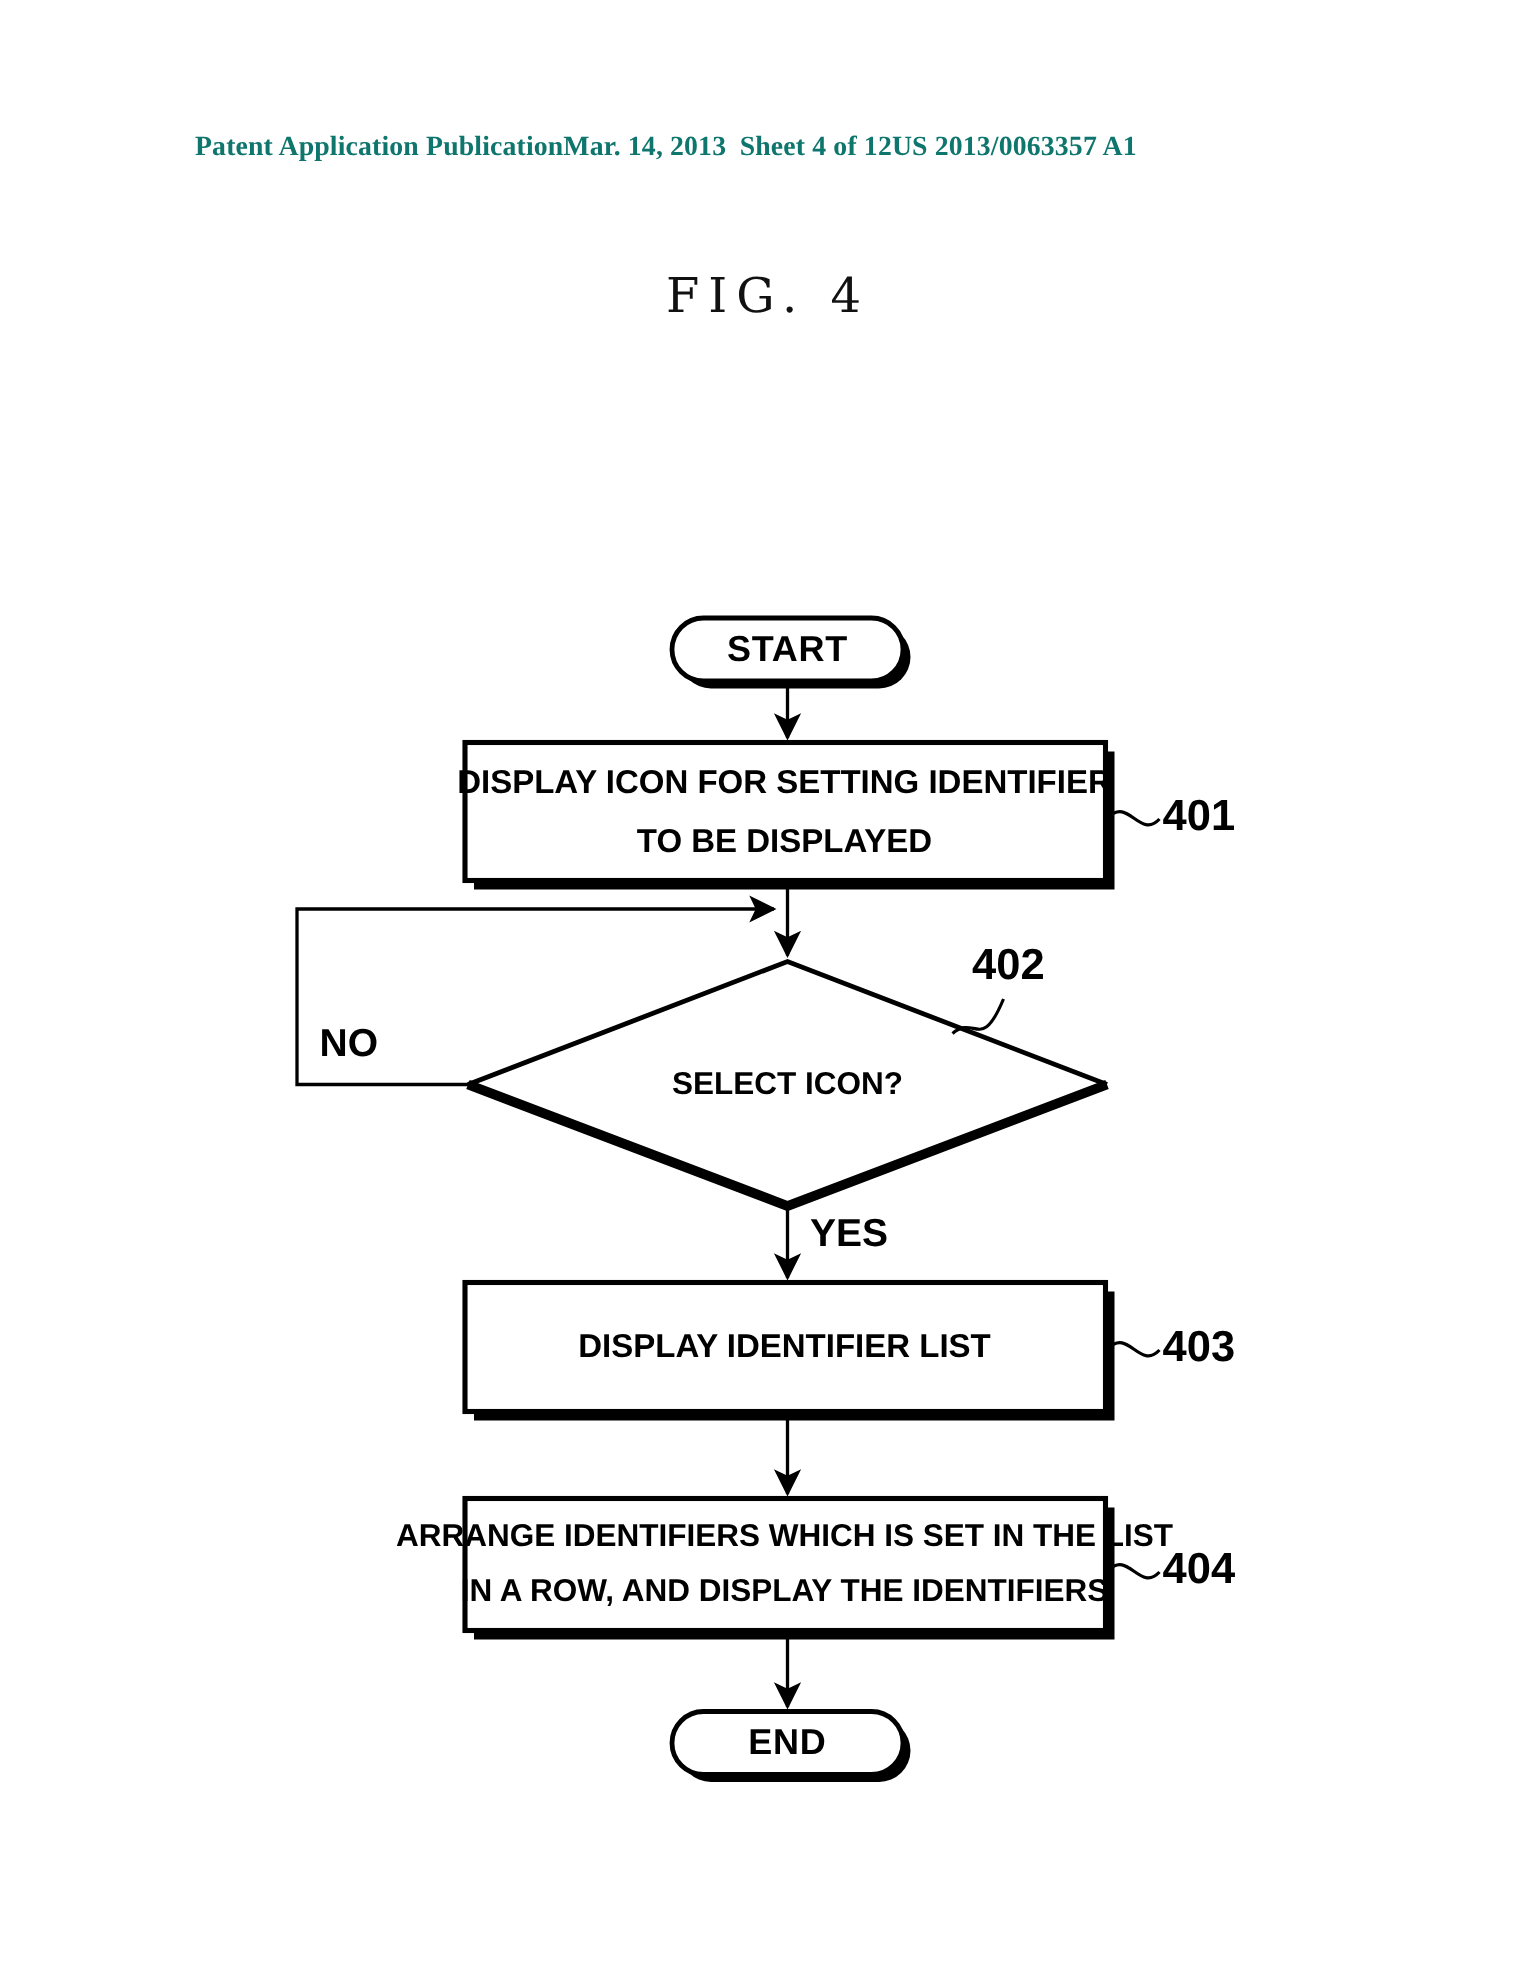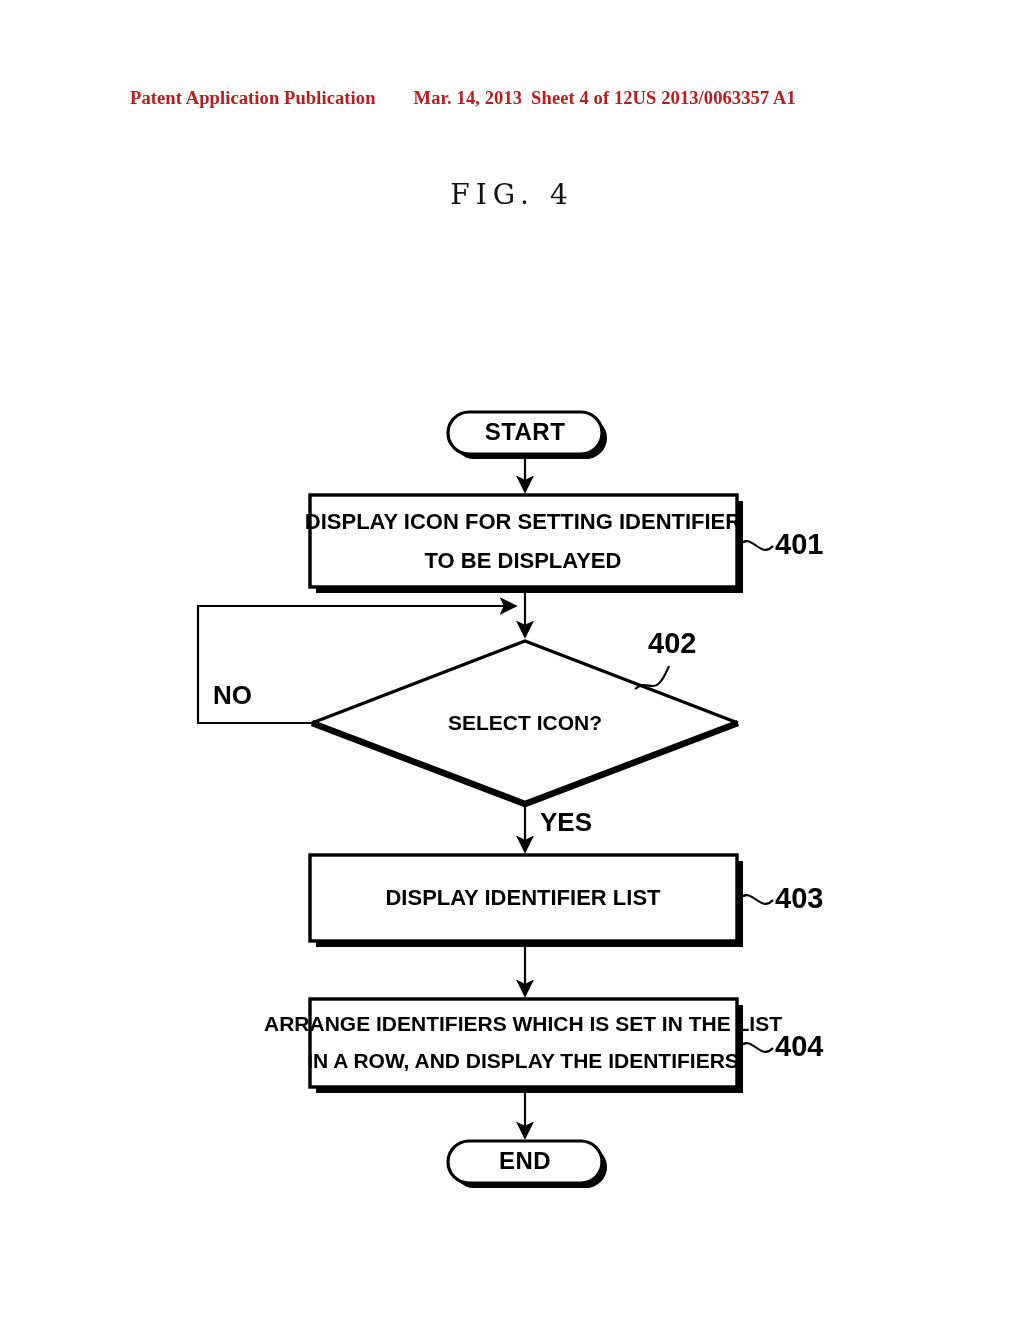--- a/index.html
+++ b/index.html
@@ -22,38 +22,38 @@
     position: absolute;
     top: 88px;
     left: 130px;
     width: 764px;
     height: 26px;
     display: flex;
     align-items: baseline;
     font-family: "Liberation Serif", serif;
     font-weight: bold;
     font-size: 18.5px;
-    color: #b91c1c;
+    color: #0f766e;
     letter-spacing: 0.1px;
     white-space: nowrap;
   }
   .hdr-left   { }
-  .hdr-mid    { margin-left: 38px; }
+  .hdr-mid    { }
   .hdr-mid .sheet { margin-left: 9px; }
   .hdr-right  { }
 
   
   .fig-title {
     position: absolute;
     top: 178px;
     left: 0;
     width: 1024px;
     text-align: center;
     font-family: "DejaVu Serif", serif;
-    font-size: 28px;
+    font-size: 32px;
     font-weight: 400;
     letter-spacing: 6px;
     color: #111;
   }
 
   
   #flow {
     position: absolute;
     top: 0;
     left: 0;

